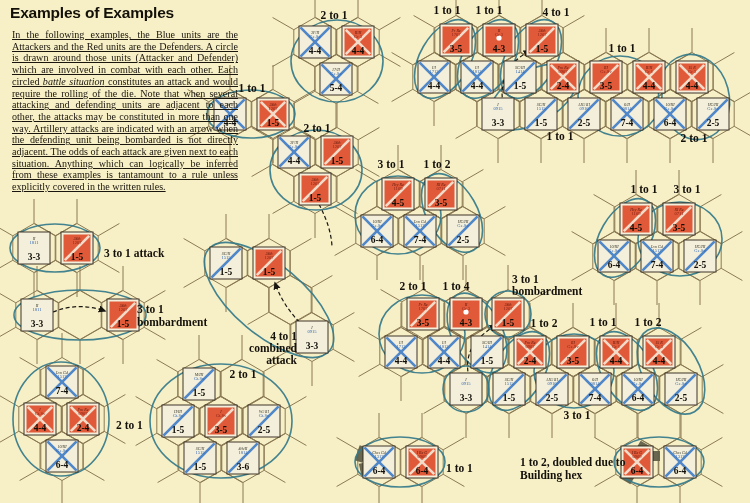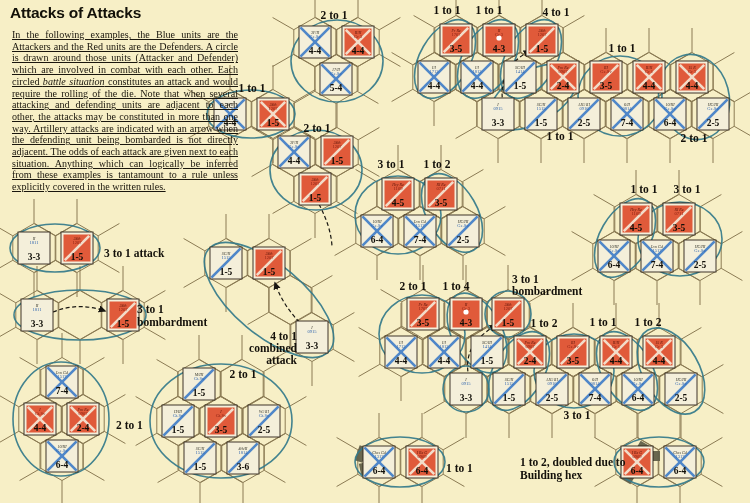--- a/index.html
+++ b/index.html
@@ -21,21 +21,21 @@
     text-align:justify;color:#1a160d;text-decoration:underline;
   }
   svg text{font-family:"Liberation Serif", serif;}
   .odds{font-weight:bold;font-size:11.5px;fill:#14110b;}
 </style>
 </head>
 <body>
 
 <div class="page">
   <div class="article">
-    <h1>Attacks of Attacks</h1>
+    <h1>Examples of Examples</h1>
     <p><span>In the following examples, the Blue units are the Attackers and the Red units are the Defenders. A circle is drawn around those units (Attacker and Defender) which are involved in combat with each other. Each circled </span><i>battle situation</i><span> constitutes an attack and would require the rolling of the die. Note that when several attacking and defending units are adjacent to each other, the attacks may be constituted in more than one way. Artillery attacks are indicated with an arrow when the defending unit being bombarded is not directly adjacent. The odds of each attack are given next to each situation. Anything which can logically be inferred from these examples is tantamount to a rule unless explicitly covered in the written rules.</span></p>
   </div>
   <svg id="diagram" width="750" height="503" viewBox="0 0 750 503">
       <defs>
         <marker id="ah" markerWidth="7" markerHeight="7" refX="5.2" refY="3" orient="auto">
           <path d="M0,0 L6.5,3 L0,6 z" fill="#191712"></path>
         </marker>
       </defs>
       <g>
         <g>

